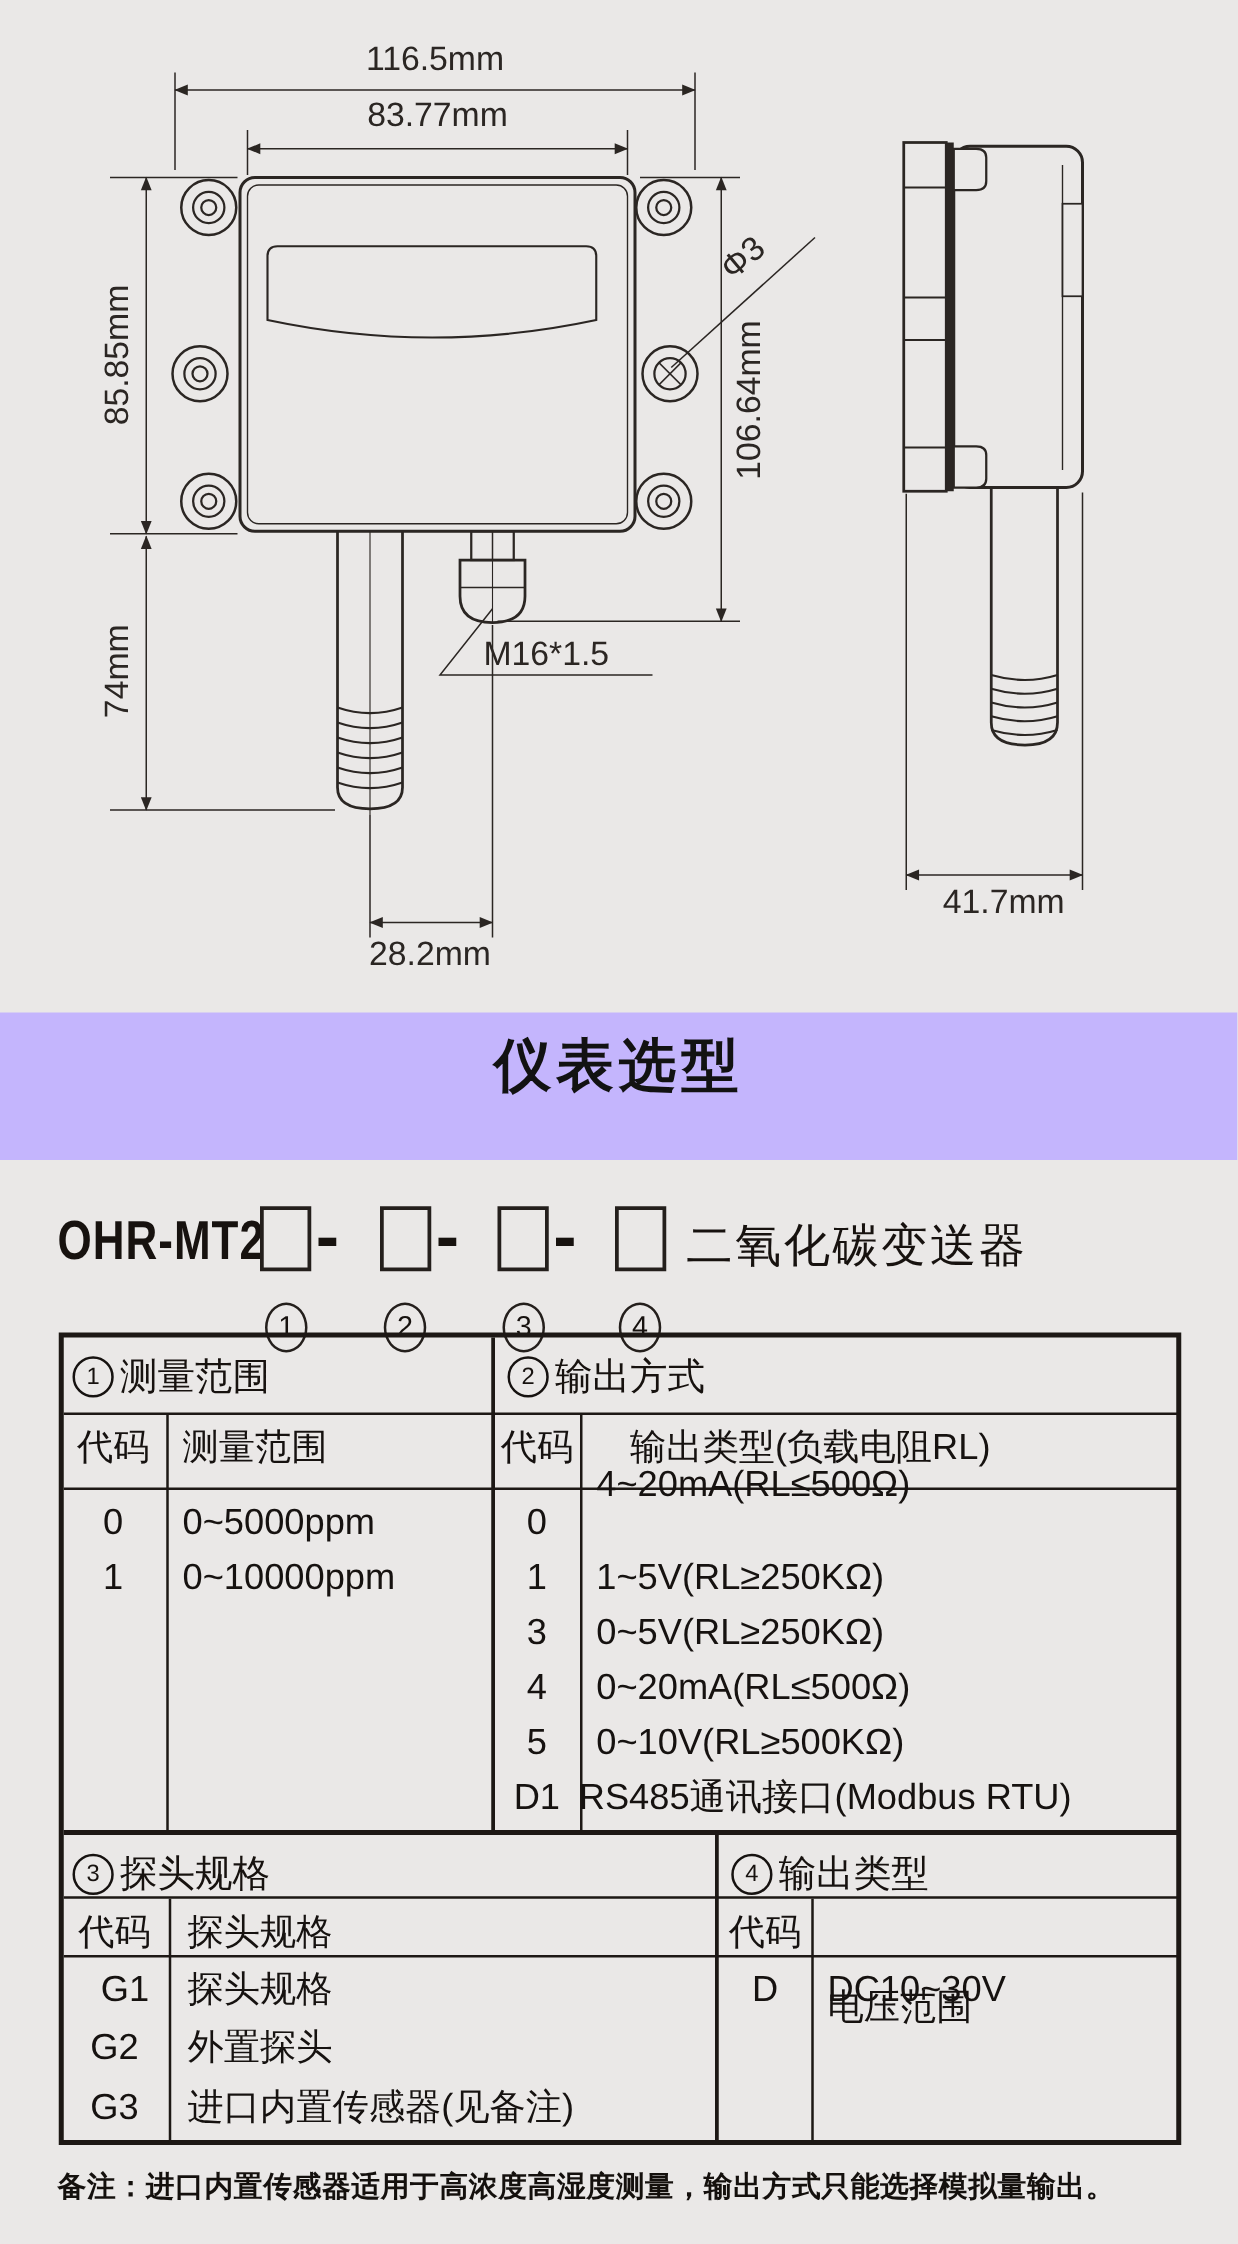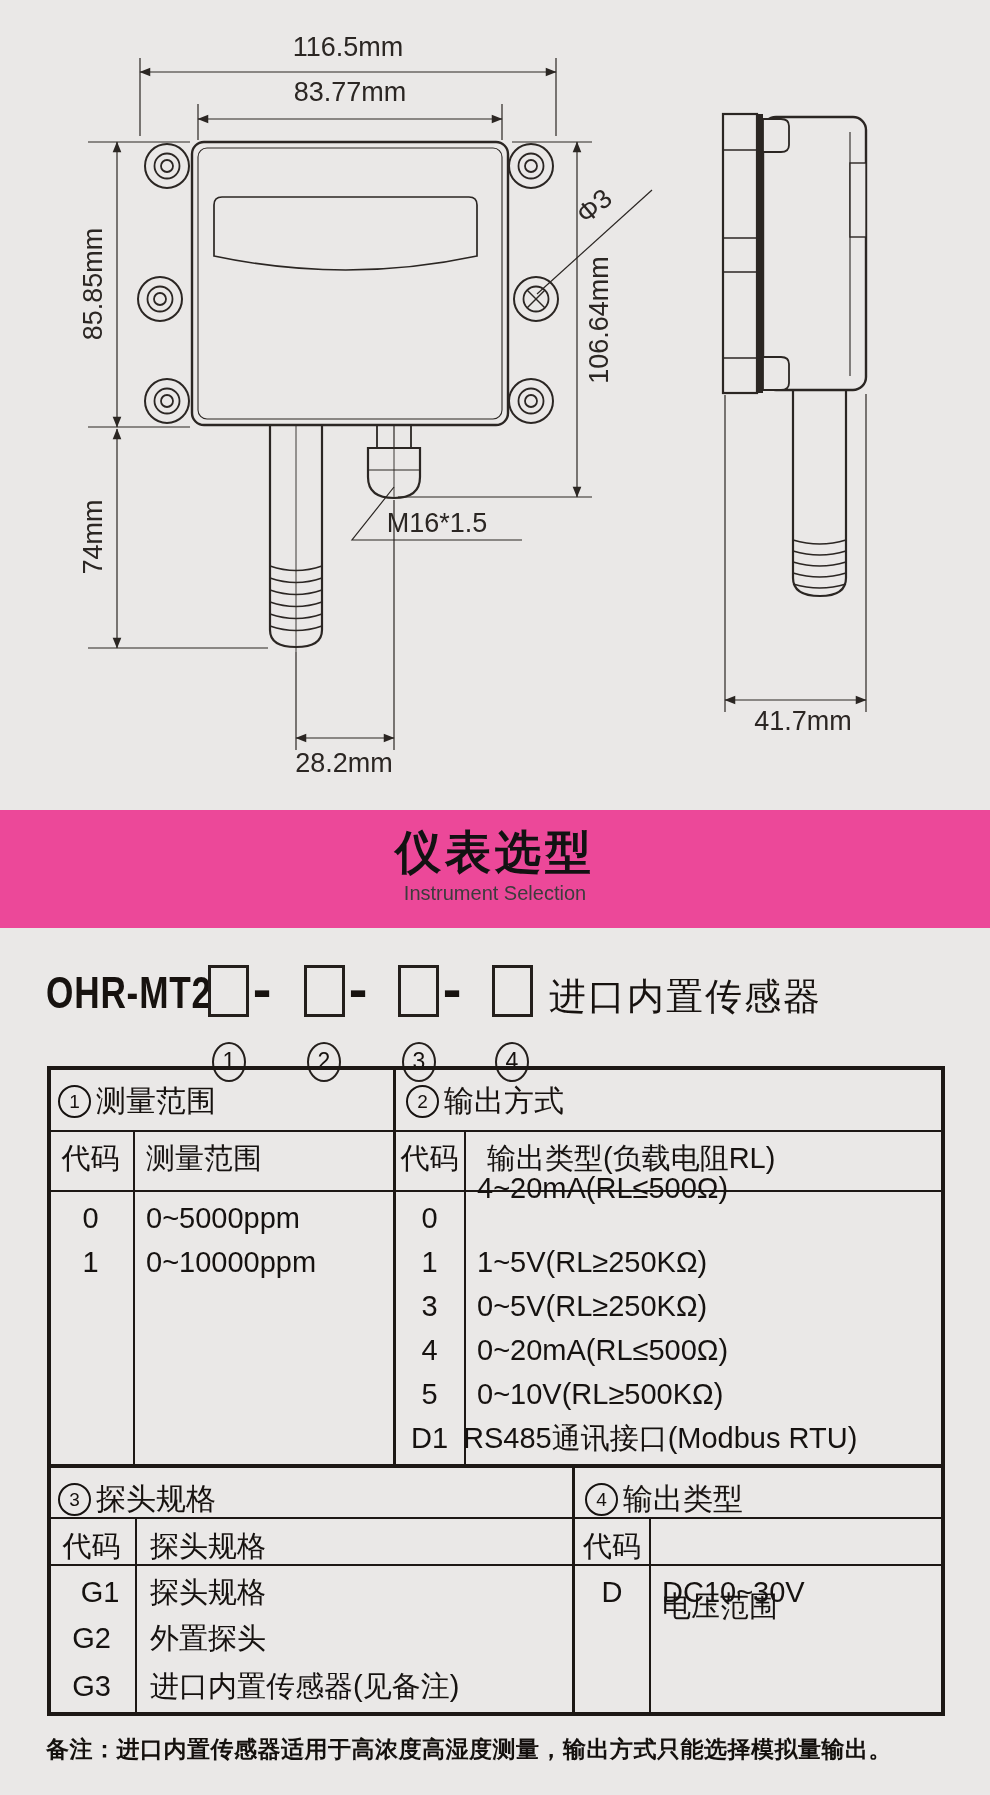--- a/index.html
+++ b/index.html
@@ -5,21 +5,21 @@
   html,body{margin:0;padding:0;}
   body{
     width:990px;height:1795px;position:relative;overflow:hidden;
     background:#eae8e7;
     font-family:"Liberation Sans","DejaVu Sans",sans-serif;
     color:#17120f;
   }
   .abs{position:absolute;}
   svg text{font-family:"Liberation Sans","DejaVu Sans",sans-serif;fill:#2b2623;}
   
-  .band{left:0;top:810px;width:990px;height:118px;background:#ec4899;}
+  .band{left:0;top:810px;width:990px;height:118px;background:#c4b5fd;}
   .band-title{left:0;top:822px;width:990px;text-align:center;font-size:46px;font-weight:700;letter-spacing:4px;color:#121212;}
   .band-sub{left:0;top:882px;width:990px;text-align:center;font-size:20px;color:#3c3c3c;}
   
   .model-prefix{left:46px;top:968px;font-size:44px;font-weight:700;letter-spacing:1px;transform:scaleX(.8);transform-origin:0 0;white-space:nowrap;}
   .model-box{width:41px;height:52px;border:3px solid #241f1c;box-sizing:border-box;background:transparent;top:965px;}
   .model-dash{top:965px;height:52px;line-height:48px;width:40px;text-align:center;font-size:56px;font-weight:700;}
   .model-suffix{left:549px;top:972px;font-size:37px;font-weight:500;letter-spacing:2px;white-space:nowrap;}
   .pos-circle{width:34px;height:40px;border:2.5px solid #241f1c;border-radius:50%;box-sizing:border-box;
     top:1042px;text-align:center;font-size:23px;line-height:35px;}
   
@@ -158,32 +158,31 @@
     <text x="608" y="320" text-anchor="middle" transform="rotate(-90 608 320)">106.64mm</text>
     <text x="600" y="213" text-anchor="middle" transform="rotate(-40 600 213)">Φ3</text>
     <text x="437" y="532" text-anchor="middle">M16*1.5</text>
     <text x="344" y="772" text-anchor="middle">28.2mm</text>
     <text x="803" y="730" text-anchor="middle">41.7mm</text>
   </g>
 </svg>
 
 <div class="abs band">
   <div class="abs band-title" style="top:12px">仪表选型</div>
-  <div class="abs band-sub" style="top:72px">Instrument Selection</div>
 </div>
 
 <div class="abs model-prefix">OHR-MT2</div>
 <div class="abs model-box" style="left:208px"></div>
 <div class="abs model-dash" style="left:242px">-</div>
 <div class="abs model-box" style="left:304px"></div>
 <div class="abs model-dash" style="left:338px">-</div>
 <div class="abs model-box" style="left:398px"></div>
 <div class="abs model-dash" style="left:432px">-</div>
 <div class="abs model-box" style="left:492px"></div>
-<div class="abs model-suffix">进口内置传感器</div>
+<div class="abs model-suffix">二氧化碳变送器</div>
 <div class="abs pos-circle" style="left:212px">1</div>
 <div class="abs pos-circle" style="left:307px">2</div>
 <div class="abs pos-circle" style="left:402px">3</div>
 <div class="abs pos-circle" style="left:495px">4</div>
 
 <div class="abs tbl-frame"></div>
 
 <div class="abs tline" style="left:393px;top:1070px;width:3px;height:396px"></div>
 <div class="abs tline" style="left:133px;top:1132px;width:2px;height:334px"></div>
 <div class="abs tline" style="left:464px;top:1132px;width:2px;height:334px"></div>
@@ -209,21 +208,21 @@
   <span>探头规格</span>
 </div>
 <div class="abs sec-h" style="left:585px;top:1479px">
   <span class="badge">4</span>
   <span>输出类型</span>
 </div>
 
 <div class="abs t-cell t-center" style="left:47px;top:1142px;width:87px">代码</div>
 <div class="abs t-cell" style="left:146px;top:1142px">测量范围</div>
 <div class="abs t-cell t-center" style="left:394px;top:1142px;width:71px">代码</div>
-<div class="abs t-cell" style="left:487px;top:1142px">输出类型(负载电阻RL)</div>
+<div class="abs t-cell" style="left:504px;top:1142px">输出类型(负载电阻RL)</div>
 
 <div class="abs t-cell t-center" style="left:47px;top:1202px;width:87px">0</div>
 <div class="abs t-cell" style="left:146px;top:1202px">0~5000ppm</div>
 <div class="abs t-cell t-center" style="left:47px;top:1246px;width:87px">1</div>
 <div class="abs t-cell" style="left:146px;top:1246px">0~10000ppm</div>
 
 <div class="abs t-cell t-center" style="left:394px;top:1202px;width:71px">0</div>
 <div class="abs t-cell" style="left:477px;top:1172px">4~20mA(RL≤500Ω)</div>
 <div class="abs t-cell t-center" style="left:394px;top:1246px;width:71px">1</div>
 <div class="abs t-cell" style="left:477px;top:1246px">1~5V(RL≥250KΩ)</div>

